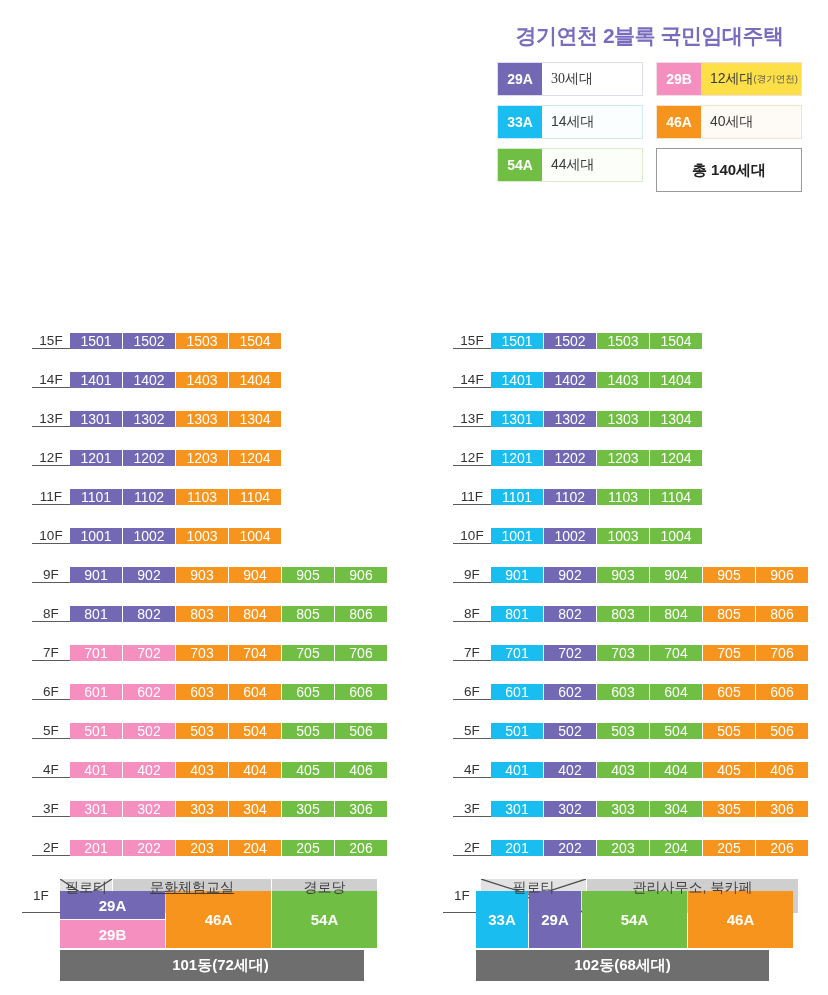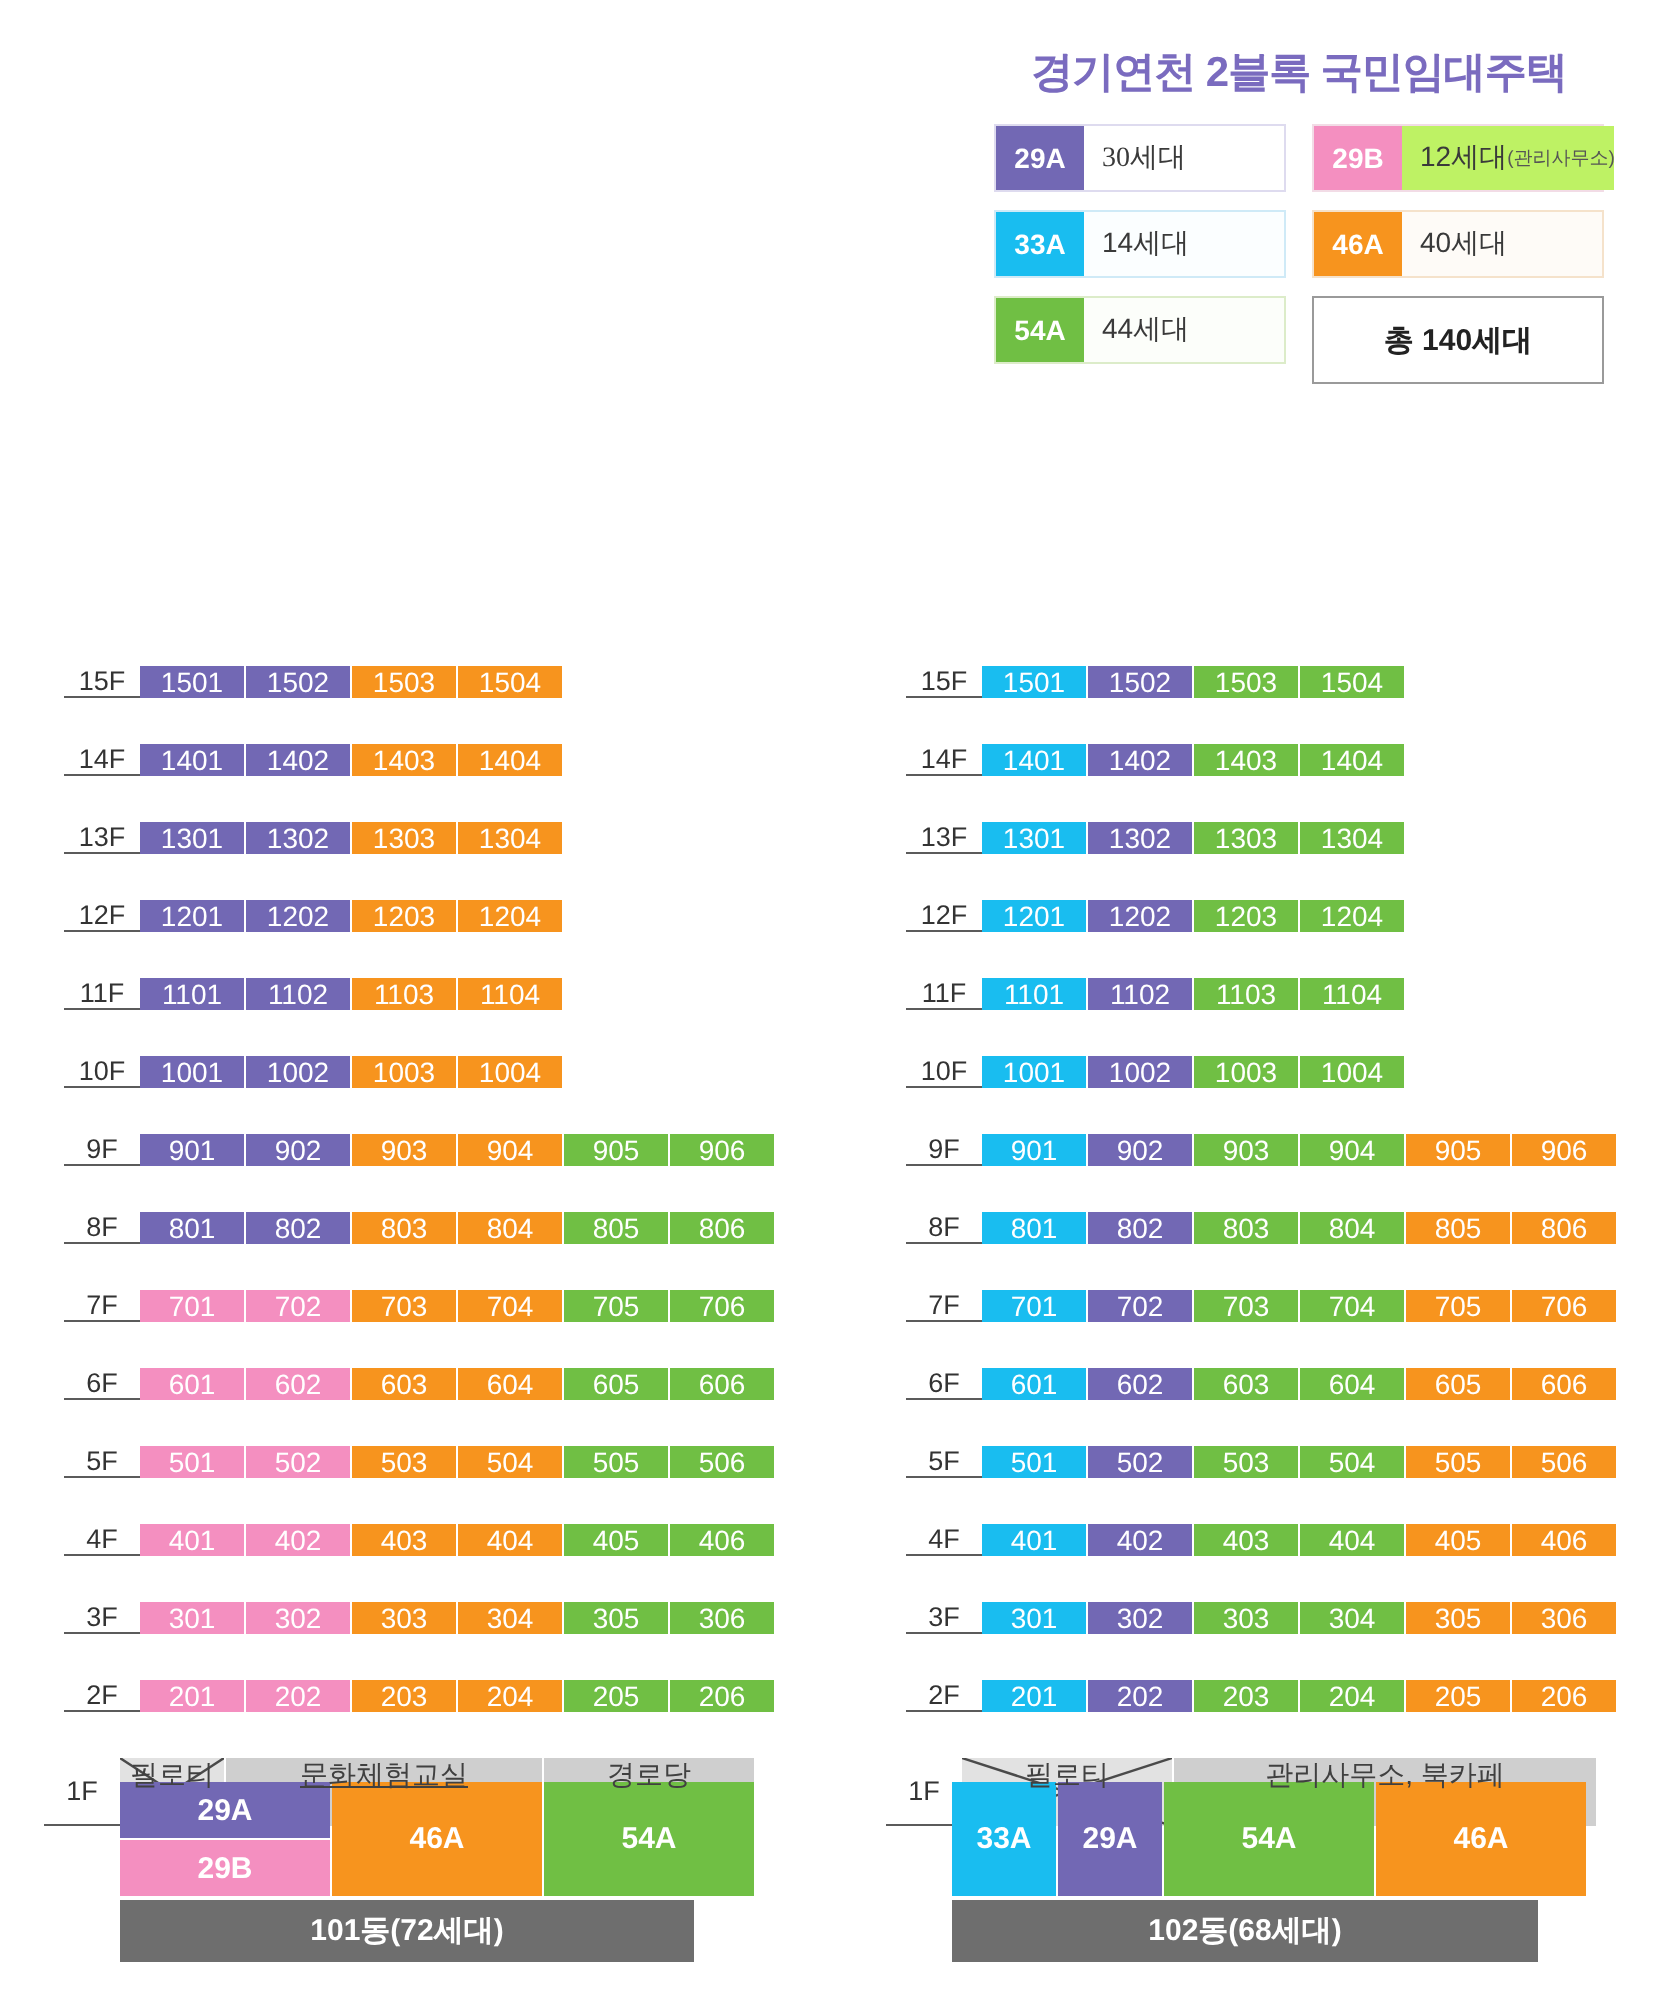--- a/index.html
+++ b/index.html
@@ -64,21 +64,21 @@
     color:#222;
     font-size:15px;
     font-weight:bold;
   }
   .lc-29a{border-color:#dedbef;}
   .lc-29b{border-color:#f2dce6;}
   .lc-33a{border-color:#cfeaf7;}
   .lc-46a{border-color:#f5e2cb;}
   .lc-54a{border-color:#dcecc9;}
   .lc-29a .legend-val{background:#ffffff;font-family:Liberation Serif, serif;}
-  .lc-29b .legend-val{background:#bef264;}
+  .lc-29b .legend-val{background:#fde047;}
   .lc-33a .legend-val{background:#fbfeff;}
   .lc-46a .legend-val{background:#fefbf7;}
   .lc-54a .legend-val{background:#fcfefa;}
 
   
   .building{position:absolute;}
   #bldg-101{left:22px;  top:333px;}
   #bldg-102{left:443px; top:333px;}
 
   .grid{
@@ -166,21 +166,21 @@
 
 <div id="header">
   <div id="title">경기연천 2블록 국민임대주택</div>
   <div id="legend">
       <div class="legend-cell lc-29a">
         <div class="legend-tag" style="background: rgb(114, 104, 180);">29A</div>
         <div class="legend-val">30세대</div>
       </div>
       <div class="legend-cell lc-29b">
         <div class="legend-tag" style="background: rgb(244, 143, 192);">29B</div>
-        <div class="legend-val">12세대<span class="sub">(관리사무소)</span></div>
+        <div class="legend-val">12세대<span class="sub">(경기연천)</span></div>
       </div>
       <div class="legend-cell lc-33a">
         <div class="legend-tag" style="background: rgb(25, 189, 240);">33A</div>
         <div class="legend-val">14세대</div>
       </div>
       <div class="legend-cell lc-46a">
         <div class="legend-tag" style="background: rgb(247, 148, 30);">46A</div>
         <div class="legend-val">40세대</div>
       </div>
       <div class="legend-cell lc-54a">
@@ -484,21 +484,21 @@
 
 <div class="summary" id="sum-101">
     <div class="sum-top">
       <div class="sum-split" style="width: 105px; flex: 0 0 105px;">
         <div class="sum-seg" style="background: rgb(114, 104, 180);">29A</div>
         <div class="sum-seg" style="background: rgb(244, 143, 192);">29B</div>
       </div>
       <div class="sum-seg" style="background: rgb(247, 148, 30); width: 105px; flex: 0 0 105px;">46A</div>
       <div class="sum-seg" style="background: rgb(112, 191, 68); width: 105px; flex: 0 0 105px;">54A</div>
     </div>
-    <div class="sum-bar" style="width: 287px;">101동(72세대)</div>
+    <div class="sum-bar" style="width: 287px; padding-left: 17px;">101동(72세대)</div>
   </div>
 <div class="summary" id="sum-102">
     <div class="sum-top">
       <div class="sum-seg" style="background: rgb(25, 189, 240); width: 52px; flex: 0 0 52px;">33A</div>
       <div class="sum-seg" style="background: rgb(114, 104, 180); width: 52px; flex: 0 0 52px;">29A</div>
       <div class="sum-seg" style="background: rgb(112, 191, 68); width: 105px; flex: 0 0 105px;">54A</div>
       <div class="sum-seg" style="background: rgb(247, 148, 30); width: 105px; flex: 0 0 105px;">46A</div>
     </div>
     <div class="sum-bar" style="width: 293px;">102동(68세대)</div>
   </div>

